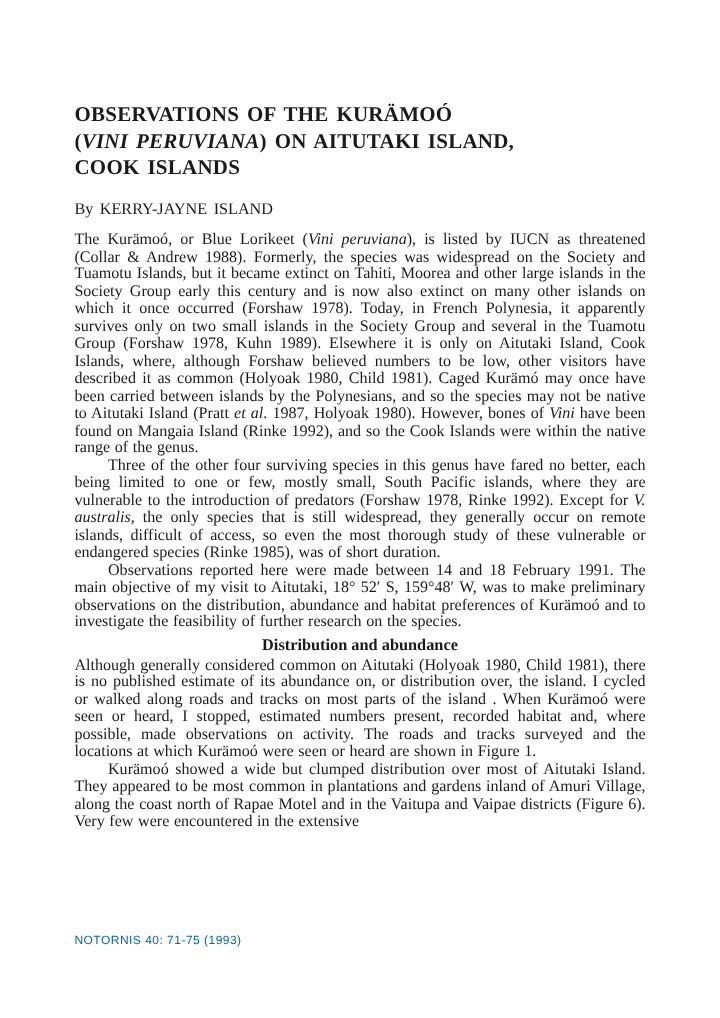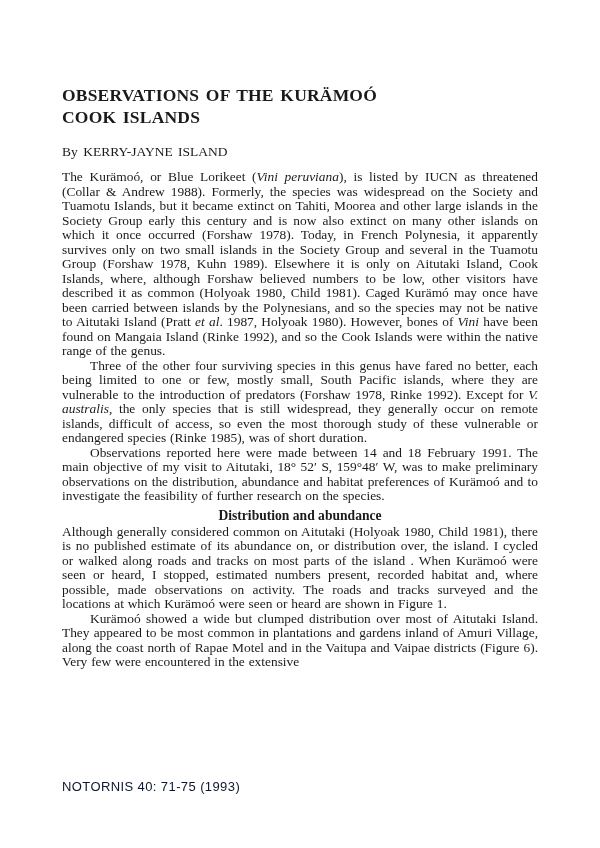--- a/index.html
+++ b/index.html
@@ -56,33 +56,34 @@
     font-size: 13.6px;
     font-weight: bold;
     line-height: 15px;
     text-align: center;
   }
   .page-footer {
     position: absolute;
     left: 62px;
     top: 779px;
     font-family: "Liberation Sans", sans-serif;
-    font-size: 13px;
+    font-size: 10px;
     letter-spacing: 0.4px;
-    color: #0f172a;
+    color: #0369a1;
   }
 </style>
 </head>
 <body>
 
 <div class="page">
 
   <header class="title-block">
     <h1 class="article-title">
       <span class="t-line">OBSERVATIONS OF THE KURÄMOÓ</span>
+      <span class="t-line"><span>(</span><i>VINI PERUVIANA</i><span>) ON AITUTAKI ISLAND,</span></span>
       <span class="t-line">COOK ISLANDS</span>
     </h1>
     <div class="byline">By KERRY-JAYNE ISLAND</div>
   </header>
 
   <main class="article-body">
       <p class="body-para"><span>The Kurämoó, or Blue Lorikeet (</span><i>Vini peruviana</i><span>), is listed by IUCN as threatened (Collar &amp; Andrew 1988). Formerly, the species was widespread on the Society and Tuamotu Islands, but it became extinct on Tahiti, Moorea and other large islands in the Society Group early this century and is now also extinct on many other islands on which it once occurred (Forshaw 1978). Today, in French Polynesia, it apparently survives only on two small islands in the Society Group and several in the Tuamotu Group (Forshaw 1978, Kuhn 1989). Elsewhere it is only on Aitutaki Island, Cook Islands, where, although Forshaw believed numbers to be low, other visitors have described it as common (Holyoak 1980, Child 1981). Caged Kurämó may once have been carried between islands by the Polynesians, and so the species may not be native to Aitutaki Island (Pratt </span><i>et al</i><span>. 1987, Holyoak 1980). However, bones of </span><i>Vini</i><span> have been found on Mangaia Island (Rinke 1992), and so the Cook Islands were within the native range of the genus.</span></p>
       <p class="body-para indent"><span>Three of the other four surviving species in this genus have fared no better, each being limited to one or few, mostly small, South Pacific islands, where they are vulnerable to the introduction of predators (Forshaw 1978, Rinke 1992). Except for </span><i>V. australis</i><span>, the only species that is still widespread, they generally occur on remote islands, difficult of access, so even the most thorough study of these vulnerable or endangered species (Rinke 1985), was of short duration.</span></p>
       <p class="body-para indent"><span>Observations reported here were made between 14 and 18 February 1991. The main objective of my visit to Aitutaki, 18° 52′ S, 159°48′ W, was to make preliminary observations on the distribution, abundance and habitat preferences of Kurämoó and to investigate the feasibility of further research on the species.</span></p>
       <h2 class="section-heading">Distribution and abundance</h2>

